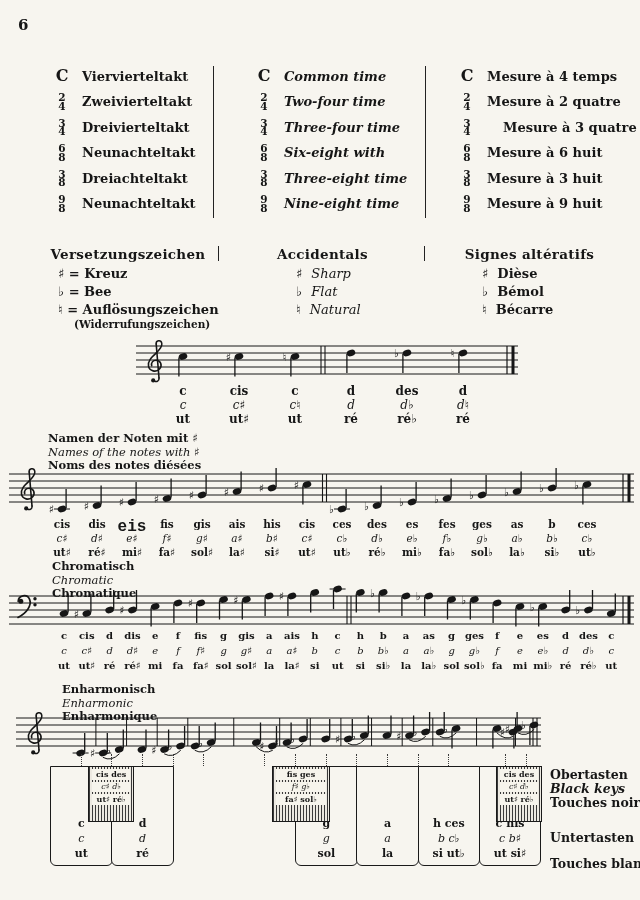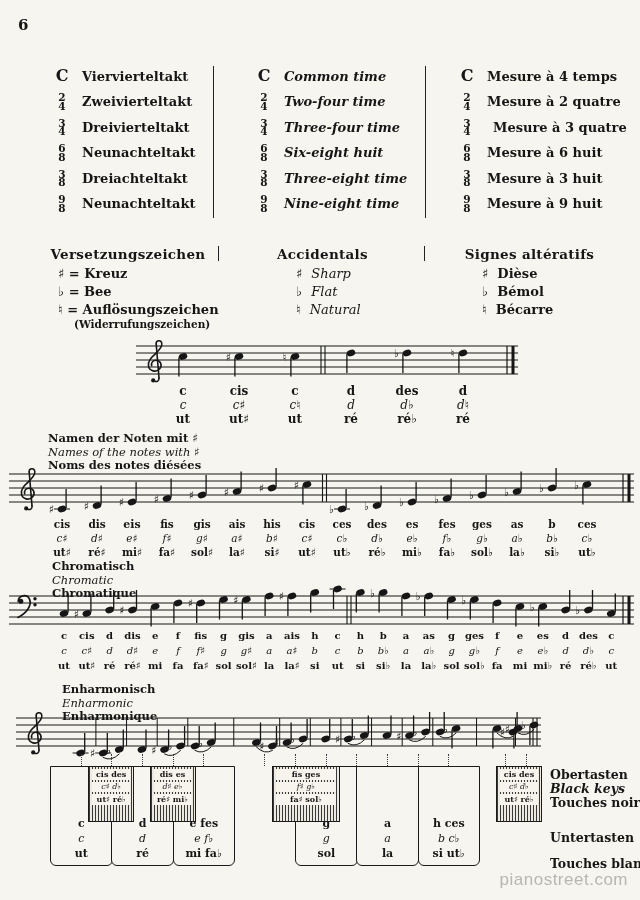--- a/index.html
+++ b/index.html
@@ -99,21 +99,21 @@
           <div>3</div>
           <div>4</div>
         </span>
         <span class="ts-label it" style="margin-left: 8px;">Three-four time</span>
       </div>
       <div class="ts-row" style="left:252px;top:140.5px;">
         <span class="sig frac">
           <div>6</div>
           <div>8</div>
         </span>
-        <span class="ts-label it" style="margin-left: 8px;">Six-eight huit</span>
+        <span class="ts-label it" style="margin-left: 8px;">Six-eight with</span>
       </div>
       <div class="ts-row" style="left:252px;top:166px;">
         <span class="sig frac">
           <div>3</div>
           <div>8</div>
         </span>
         <span class="ts-label it" style="margin-left: 8px;">Three-eight time</span>
       </div>
       <div class="ts-row" style="left:252px;top:191.5px;">
         <span class="sig frac">
@@ -131,21 +131,21 @@
           <div>2</div>
           <div>4</div>
         </span>
         <span class="ts-label" style="margin-left: 8px;">Mesure à 2 quatre</span>
       </div>
       <div class="ts-row" style="left:455px;top:115px;">
         <span class="sig frac">
           <div>3</div>
           <div>4</div>
         </span>
-        <span class="ts-label" style="margin-left: 14px;">Mesure à 3 quatre</span>
+        <span class="ts-label" style="margin-left: 24px;">Mesure à 3 quatre</span>
       </div>
       <div class="ts-row" style="left:455px;top:140.5px;">
         <span class="sig frac">
           <div>6</div>
           <div>8</div>
         </span>
         <span class="ts-label" style="margin-left: 8px;">Mesure à 6 huit</span>
       </div>
       <div class="ts-row" style="left:455px;top:166px;">
         <span class="sig frac">
@@ -489,90 +489,84 @@
       <div class="wkey" style="left:0px;width:62.65px;">
         <span class="kl " style="top: 50px;">c</span>
         <span class="kl it" style="top: 65px;">c</span>
         <span class="kl " style="top: 80px;">ut</span>
       </div>
       <div class="wkey" style="left:61.25px;width:62.65px;">
         <span class="kl " style="top: 50px;">d</span>
         <span class="kl it" style="top: 65px;">d</span>
         <span class="kl " style="top: 80px;">ré</span>
       </div>
-      <div class="wkey" style="left:122.5px;width:62.65px;">
-        <span class="kl " style="top: 50px;">e fes</span>
-        <span class="kl it" style="top: 65px;">e f♭</span>
-        <span class="kl " style="top: 80px;">mi fa♭</span>
-      </div>
       <div class="wkey" style="left:245px;width:62.65px;">
         <span class="kl " style="top: 50px;">g</span>
         <span class="kl it" style="top: 65px;">g</span>
         <span class="kl " style="top: 80px;">sol</span>
       </div>
       <div class="wkey" style="left:306.25px;width:62.65px;">
         <span class="kl " style="top: 50px;">a</span>
         <span class="kl it" style="top: 65px;">a</span>
         <span class="kl " style="top: 80px;">la</span>
       </div>
       <div class="wkey" style="left:367.5px;width:62.65px;">
         <span class="kl " style="top: 50px;">h ces</span>
         <span class="kl it" style="top: 65px;">b c♭</span>
         <span class="kl " style="top: 80px;">si ut♭</span>
       </div>
+      <div class="wkey" style="left:428.75px;width:62.65px;">
+        <span class="kl " style="top: 50px;">c his</span>
+        <span class="kl it" style="top: 65px;">c b♯</span>
+        <span class="kl " style="top: 80px;">ut si♯</span>
+      </div>
       <div class="bkey" style="left:38.2px;width:46px;">
         <span>cis des</span>
         <span class="it">c♯ d♭</span>
         <span>ut♯ ré♭</span>
       </div>
-      <div class="bkey" style="left:99.5px;width:46px;">
-        <span>dis es</span>
-        <span class="it">d♯ e♭</span>
-        <span>ré♯ mi♭</span>
-      </div>
-      <div class="bkey" style="left:222px;width:68px;">
+      <div class="bkey" style="left:222px;width:58px;">
         <span>fis ges</span>
         <span class="it">f♯ g♭</span>
         <span>fa♯ sol♭</span>
       </div>
       <div class="bkey" style="left:446px;width:46px;">
         <span>cis des</span>
         <span class="it">c♯ d♭</span>
         <span>ut♯ ré♭</span>
       </div>
     </div>
 
   <div class="legend" style="top:767px;">Obertasten</div>
   <div class="legend it" style="top:781px;font-weight:bold;">Black keys</div>
   <div class="legend" style="top:795px;">Touches noires</div>
   <div class="legend" style="top:830px;">Untertasten</div>
   <div class="legend" style="top:856px;">Touches blanches</div>
 
-  <div class="watermark">pianostreet.com</div>
 <span class="note-label " style="left: 183px; top: 384px; font-size: 12px;">c</span>
     <span class="note-label " style="left: 239px; top: 384px; font-size: 12px;">cis</span>
     <span class="note-label " style="left: 295px; top: 384px; font-size: 12px;">c</span>
     <span class="note-label " style="left: 351px; top: 384px; font-size: 12px;">d</span>
     <span class="note-label " style="left: 407px; top: 384px; font-size: 12px;">des</span>
     <span class="note-label " style="left: 463px; top: 384px; font-size: 12px;">d</span>
     <span class="note-label it" style="left: 183px; top: 398px; font-size: 12px;">c</span>
     <span class="note-label it" style="left: 239px; top: 398px; font-size: 12px;">c♯</span>
     <span class="note-label it" style="left: 295px; top: 398px; font-size: 12px;">c♮</span>
     <span class="note-label it" style="left: 351px; top: 398px; font-size: 12px;">d</span>
     <span class="note-label it" style="left: 407px; top: 398px; font-size: 12px;">d♭</span>
     <span class="note-label it" style="left: 463px; top: 398px; font-size: 12px;">d♮</span>
     <span class="note-label " style="left: 183px; top: 412px; font-size: 12px;">ut</span>
     <span class="note-label " style="left: 239px; top: 412px; font-size: 12px;">ut♯</span>
     <span class="note-label " style="left: 295px; top: 412px; font-size: 12px;">ut</span>
     <span class="note-label " style="left: 351px; top: 412px; font-size: 12px;">ré</span>
     <span class="note-label " style="left: 407px; top: 412px; font-size: 12px;">ré♭</span>
     <span class="note-label " style="left: 463px; top: 412px; font-size: 12px;">ré</span>
     <span class="note-label " style="left: 62px; top: 518px; font-size: 10.5px;">cis</span>
     <span class="note-label " style="left: 97px; top: 518px; font-size: 10.5px;">dis</span>
-    <span class="note-label " style="left: 132px; top: 518px; font-size: 11px;">eis</span>
+    <span class="note-label " style="left: 132px; top: 518px; font-size: 16px; font-family: Liberation Mono, monospace;">eis</span>
     <span class="note-label " style="left: 167px; top: 518px; font-size: 10.5px;">fis</span>
     <span class="note-label " style="left: 202px; top: 518px; font-size: 10.5px;">gis</span>
     <span class="note-label " style="left: 237px; top: 518px; font-size: 10.5px;">ais</span>
     <span class="note-label " style="left: 272px; top: 518px; font-size: 10.5px;">his</span>
     <span class="note-label " style="left: 307px; top: 518px; font-size: 10.5px;">cis</span>
     <span class="note-label " style="left: 342px; top: 518px; font-size: 10.5px;">ces</span>
     <span class="note-label " style="left: 377px; top: 518px; font-size: 10.5px;">des</span>
     <span class="note-label " style="left: 412px; top: 518px; font-size: 10.5px;">es</span>
     <span class="note-label " style="left: 447px; top: 518px; font-size: 10.5px;">fes</span>
     <span class="note-label " style="left: 482px; top: 518px; font-size: 10.5px;">ges</span>

